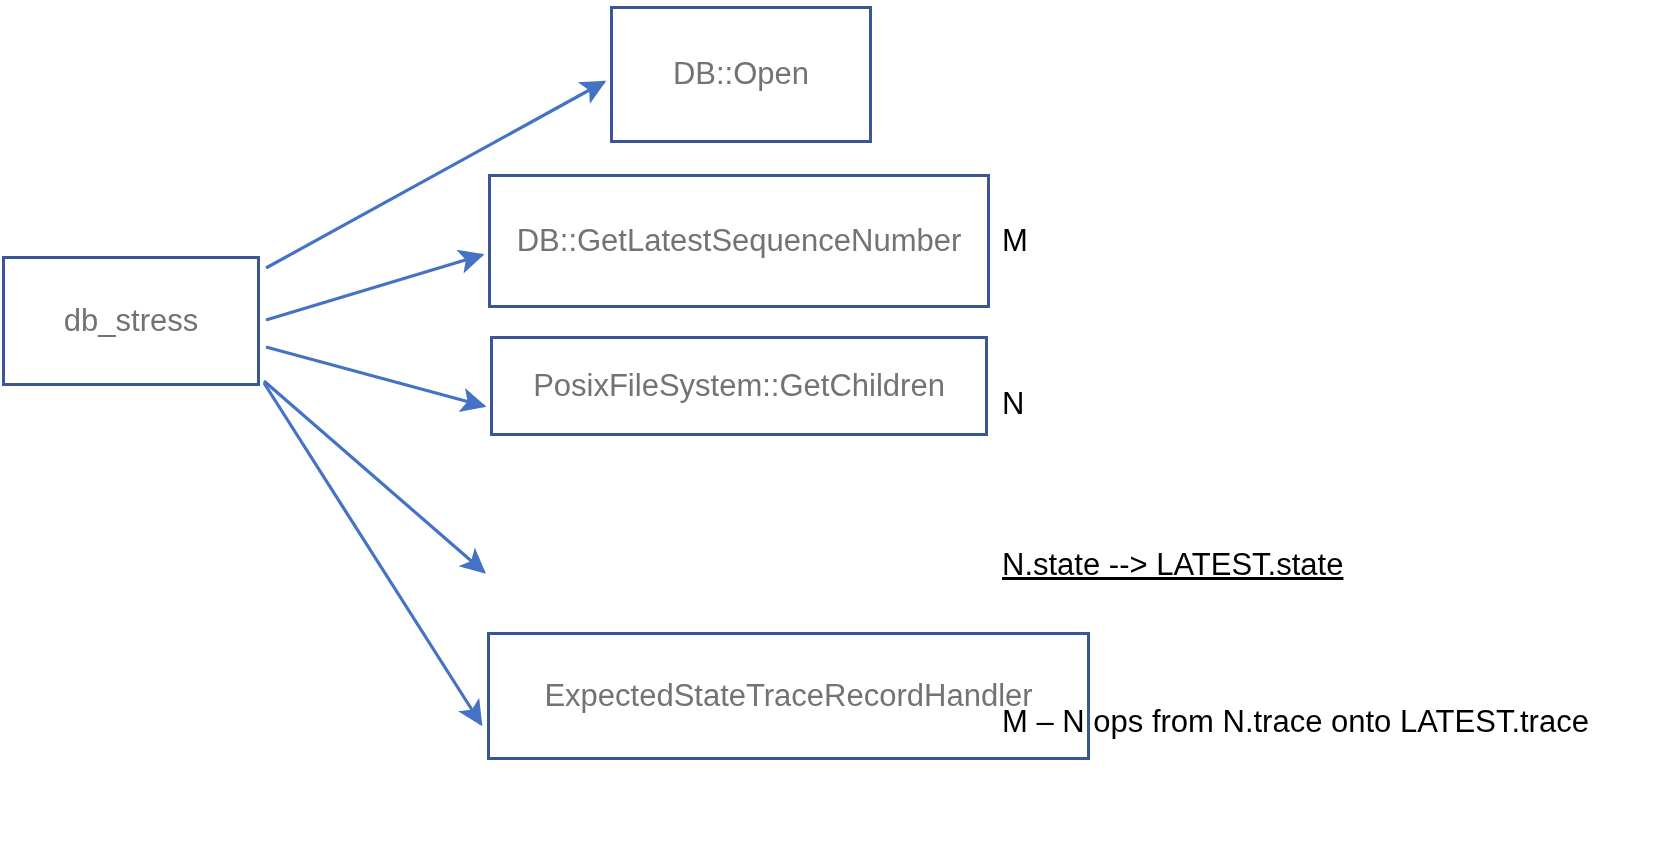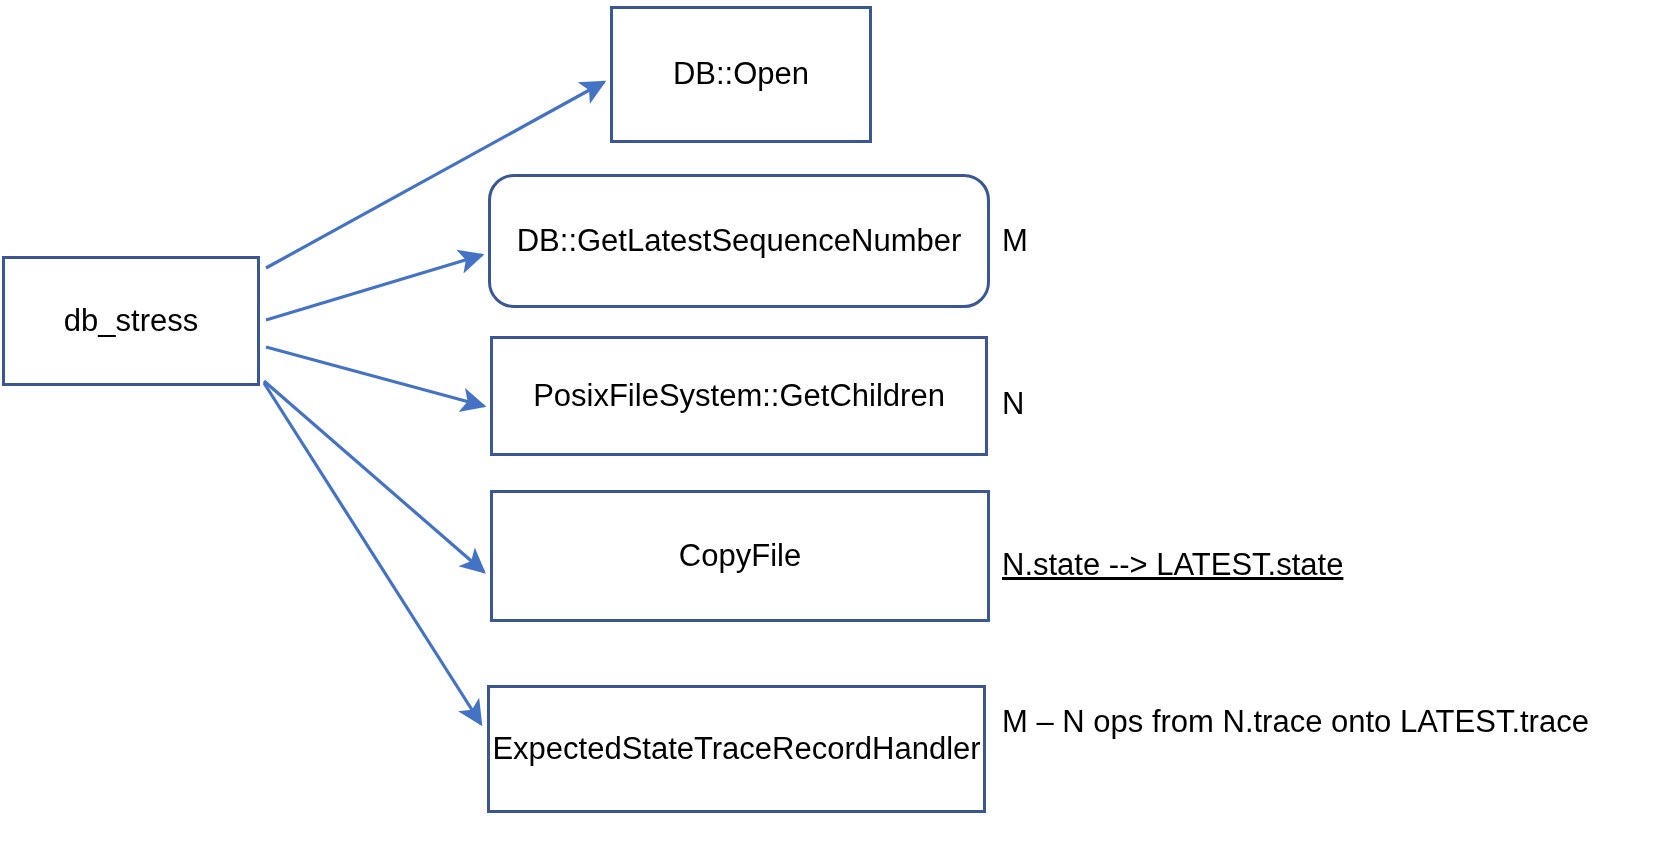--- a/index.html
+++ b/index.html
@@ -30,42 +30,42 @@
     position: absolute;
     box-sizing: border-box;
     background: #ffffff;
     border: 3px solid #3a5694;
     display: flex;
     align-items: center;
     justify-content: center;
     z-index: 2;
   }
   .node-label {
-    color: #000000;
+    color: #737373;
     font-size: 31px;
     line-height: 1.1;
     white-space: nowrap;
     text-align: center;
   }
   .side-note {
     position: absolute;
     color: #000000;
     font-size: 31px;
     line-height: 1.1;
     white-space: nowrap;
     z-index: 2;
   }
 
   
   #node-db-stress       { left: 2px;   top: 256px; width: 258px; height: 130px; }
   #node-db-open         { left: 610px; top: 6px;   width: 262px; height: 137px; }
-  #node-get-latest-seq  { left: 488px; top: 174px; width: 502px; height: 134px; border-radius: 26px; }
-  #node-posix-getchild  { left: 490px; top: 336px; width: 498px; height: 120px; }
+  #node-get-latest-seq  { left: 488px; top: 174px; width: 502px; height: 134px; }
+  #node-posix-getchild  { left: 490px; top: 336px; width: 498px; height: 100px; }
   #node-copyfile        { left: 490px; top: 490px; width: 500px; height: 132px; }
-  #node-expected-state  { left: 487px; top: 685px; width: 499px; height: 128px; }
+  #node-expected-state  { left: 487px; top: 632px; width: 603px; height: 128px; }
 
   
   #note-m          { left: 1002px; top: 224px; }
   #note-n          { left: 1002px; top: 387px; }
   #note-copyfile   { left: 1002px; top: 548px; text-decoration: underline; }
   #note-expected   { left: 1002px; top: 705px; }
 </style>
 </head>
 <body>
 
@@ -98,23 +98,20 @@
   </div>
 
   <div class="node" id="node-get-latest-seq">
     <span class="node-label">DB::GetLatestSequenceNumber</span>
   </div>
 
   <div class="node" id="node-posix-getchild">
     <span class="node-label">PosixFileSystem::GetChildren</span>
   </div>
 
-  <div class="node" id="node-copyfile">
-    <span class="node-label">CopyFile</span>
-  </div>
 
   <div class="node" id="node-expected-state">
     <span class="node-label">ExpectedStateTraceRecordHandler</span>
   </div>
 
   <div class="side-note" id="note-m">M</div>
 
   <div class="side-note" id="note-n">N</div>
 
   <div class="side-note" id="note-copyfile">N.state --&gt; LATEST.state</div>

